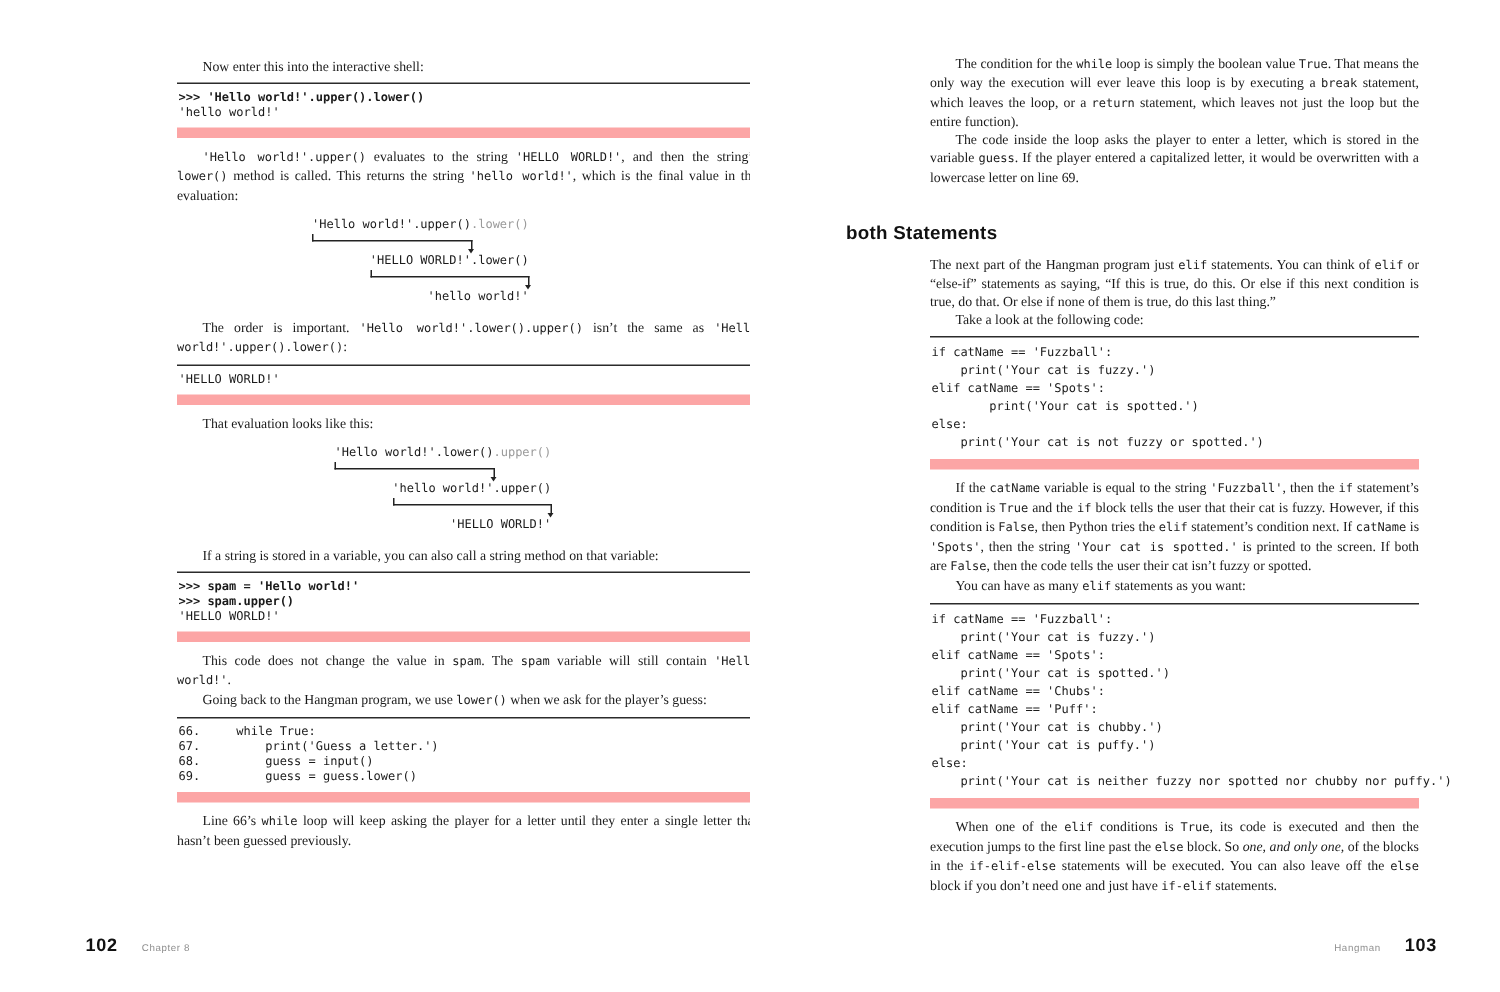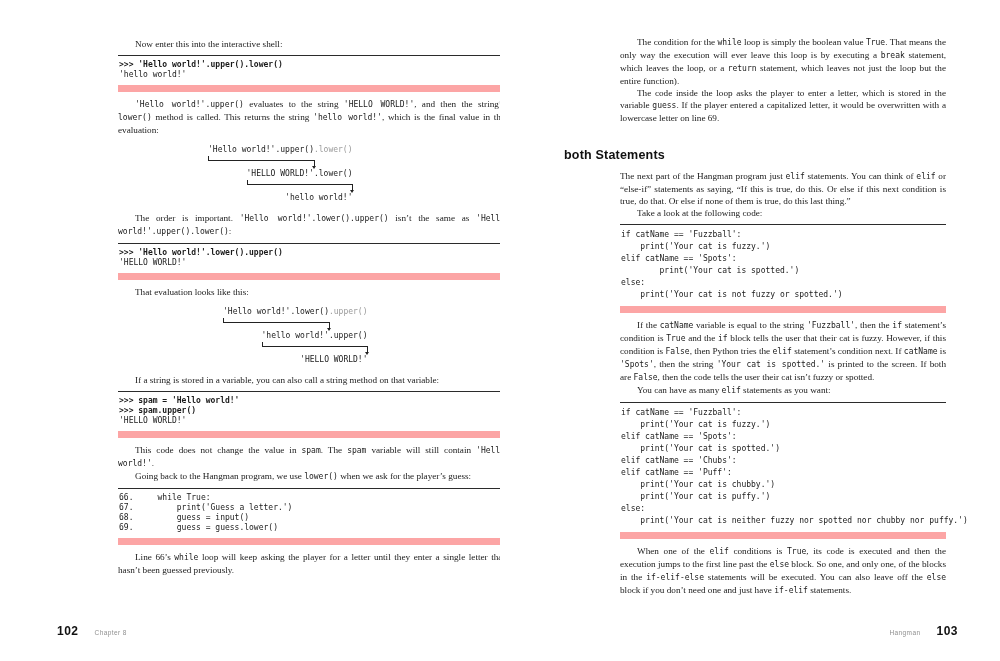--- a/index.html
+++ b/index.html
@@ -10,21 +10,21 @@
   .page{position:absolute;top:0;height:661px;width:500px;background:#ffffff;}
   .page.left{left:0;}
   .page.right{left:500px;}
   .content{position:absolute;}
   .left .content{left:118px;top:38px;width:387px;}
   .right .content{left:120px;top:36px;width:326px;}
 
   .para{margin:0;font-size:9.2px;line-height:12px;text-align:justify;}
   .para.ind{text-indent:17px;}
   .mono{font-family:"DejaVu Sans Mono",monospace;font-size:8px;}
-  .ital{}
+  .ital{font-style:italic;}
 
   .codeblock{
     border-top:1px solid #2b2b2b;border-bottom:7px solid #fca5a5;
     margin:5px 0 6px 0;padding:4px 0 5px 1px;
     font-family:"DejaVu Sans Mono",monospace;font-size:8px;
   }
   .codeline{white-space:pre;line-height:10px;}
   .right .codeline{line-height:12px;}
   .codeline.b{font-weight:bold;}
 
@@ -73,21 +73,20 @@
           <div class="drow" style="padding-left: 8ch;"><span>'HELLO WORLD!'.lower()</span></div>
           <div class="dconn">
             <div class="dbracket" style="left: 8ch; width: 22ch;"></div>
             <div class="darrowline" style="left: 30ch;"></div>
             <div class="darrowhead" style="left: 30ch;"></div>
           </div>
           <div class="drow" style="padding-left: 16ch;"><span>'hello world!'</span></div>
         </div>
         <p class="para ind"><span class="ser">The order is important. </span><span class="mono">'Hello world!'.lower().upper()</span><span class="ser"> isn’t the same as </span><span class="mono">'Hello world!'.upper().lower()</span><span class="ser">:</span></p>
         <div class="codeblock">
-          <div class="codeline b">&gt;&gt;&gt; 'Hello world!'.lower().upper()</div>
           <div class="codeline">'HELLO WORLD!'</div>
         </div>
         <p class="para ind"><span class="ser">That evaluation looks like this:</span></p>
         <div class="diagram" style="margin-left: 105px;">
           <div class="drow" style="padding-left: 0ch;"><span>'Hello world!'.lower()</span><span class="dgray">.upper()</span></div>
           <div class="dconn">
             <div class="dbracket" style="left: 0ch; width: 22ch;"></div>
             <div class="darrowline" style="left: 22ch;"></div>
             <div class="darrowhead" style="left: 22ch;"></div>
           </div>

